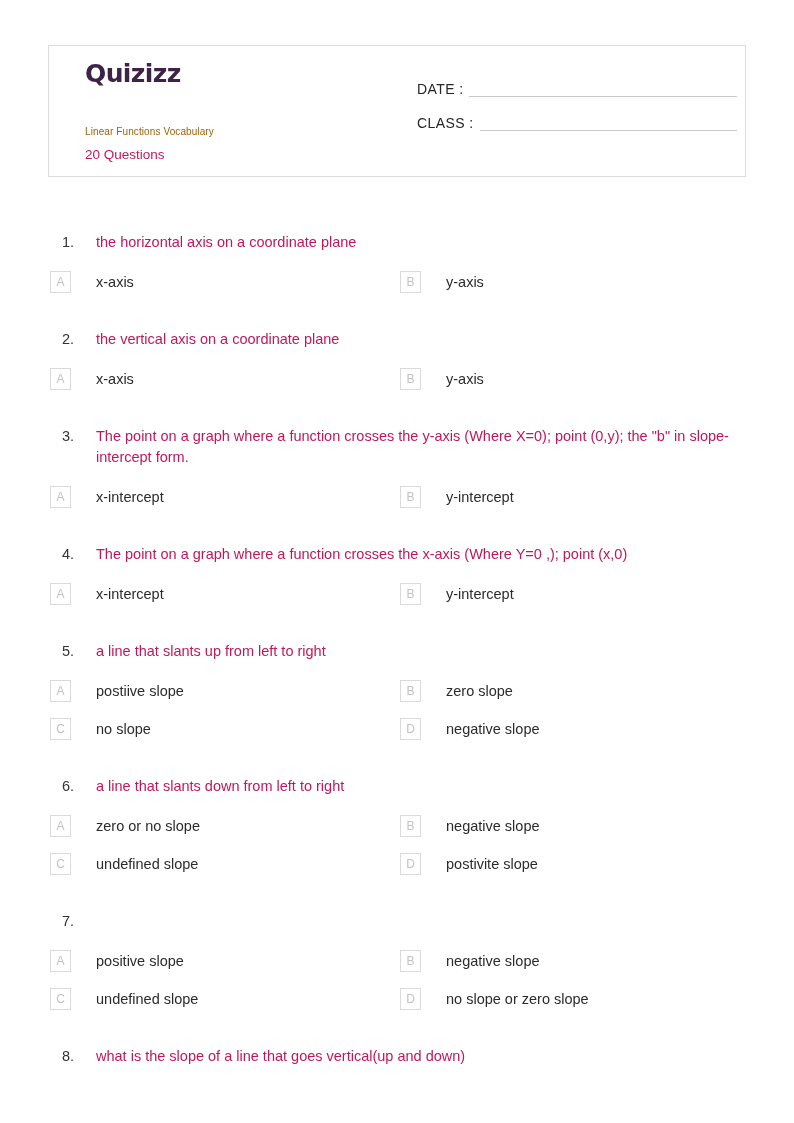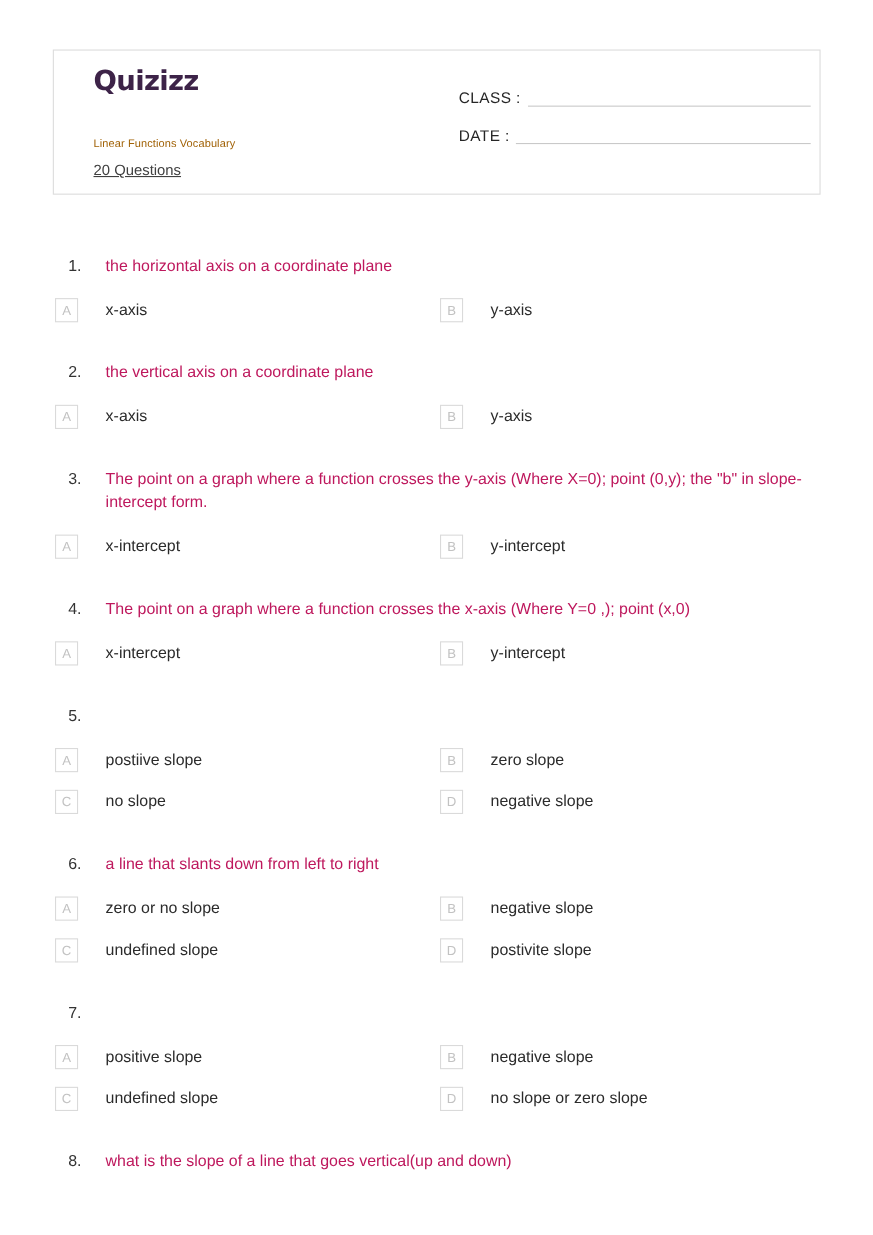--- a/index.html
+++ b/index.html
@@ -64,23 +64,22 @@
     color: #a16207;
     line-height: 1.25;
     letter-spacing: 0.1px;
   }
 
   .quiz-subtitle {
     position: absolute;
     left: 0px;
     top: 101px;
     font-size: 13.5px;
-    color: #404040;
+    color: #be185d;
     line-height: 1.25;
-    text-decoration: underline;
   }
 
   .header-right {
     position: absolute;
     left: 368px;
     top: 20px;
     width: 320px;
   }
 
   .field-row {
@@ -190,27 +189,27 @@
   <div class="header-card">
 
     <div class="header-left">
       <div class="logo">Quizizz</div>
       <div class="quiz-title">Linear Functions Vocabulary</div>
       <div class="quiz-subtitle">20 Questions</div>
     </div>
 
     <div class="header-right">
       <div class="field-row">
+        <span class="field-label">DATE  :</span>
+        <span class="field-line"></span>
+      </div>
+      <div class="field-row">
         <span class="field-label">CLASS :</span>
         <span class="field-line"></span>
       </div>
-      <div class="field-row">
-        <span class="field-label">DATE  :</span>
-        <span class="field-line"></span>
-      </div>
     </div>
 
   </div>
 
   <div class="questions" id="questions-container">
       <div class="question-block">
         <div class="q-head">
           <div class="q-num">1.</div>
           <div class="q-text">the horizontal axis on a coordinate plane</div>
         </div>
@@ -281,20 +280,21 @@
               <span class="opt-badge">B</span>
               <span class="opt-text">y-intercept</span>
             </div>
           </div>
         </div>
         <div class="q-gap"></div>
       </div>
       <div class="question-block">
         <div class="q-head">
           <div class="q-num">5.</div>
+          <div class="q-text">a line that slants up from left to right</div>
         </div>
         <div class="options">
           <div class="opt-row">
             <div class="option">
               <span class="opt-badge">A</span>
               <span class="opt-text">postiive slope</span>
             </div>
             <div class="option">
               <span class="opt-badge">B</span>
               <span class="opt-text">zero slope</span>

